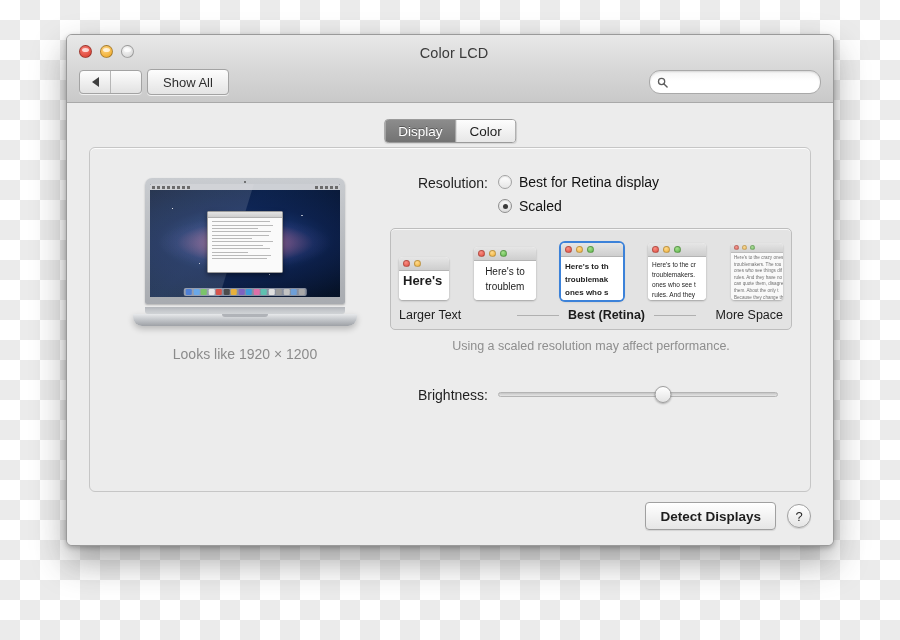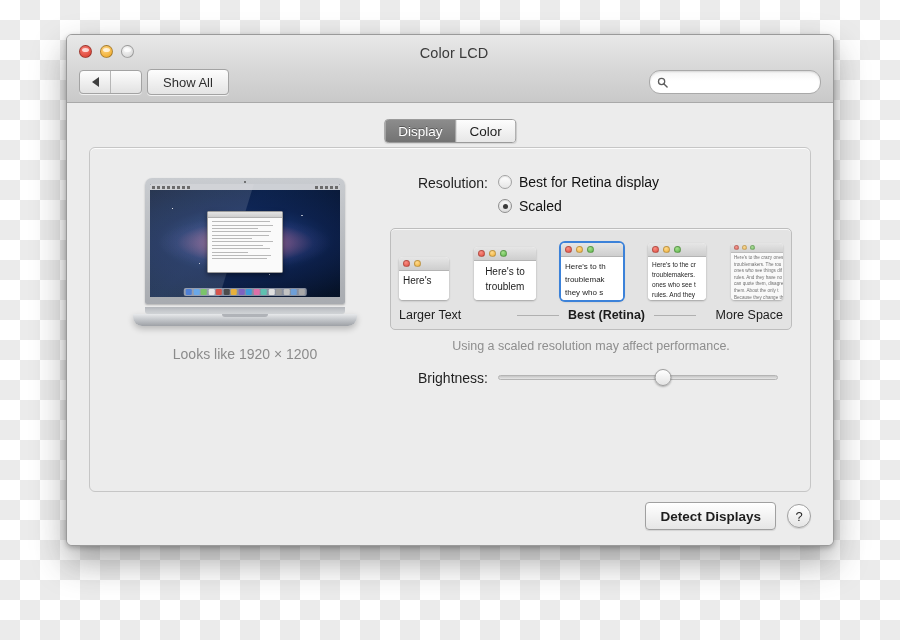--- a/index.html
+++ b/index.html
@@ -266,24 +266,24 @@
   .tl.g{background:radial-gradient(circle at 38% 30%,#a6e08d,#5cb64a);}
   .thumb .tbody{
     background:#fff; padding:3px 4px 0 4px;
     overflow:hidden; color:#1e1e1e;
     font-family:"Liberation Sans",sans-serif;
     white-space:nowrap;
   }
   .thumb .tbody span{ display:block; }
 
   .thumb.t1{ width:50px; }
-  .thumb.t1 .tbody{ height:26px; font-size:10px; line-height:14px; }
+  .thumb.t1 .tbody{ height:26px; font-size:13px; line-height:14px;font-weight:bold; }
   .thumb.t2{ width:62px; }
   .thumb.t2 .tbody{ height:36px; font-size:10px; line-height:15px;text-align:center; }
-  .thumb.t3{ width:62px; }
+  .thumb.t3{ width:62px;font-weight:bold; }
   .thumb.t3 .tbody{ height:40px; font-size:8px; line-height:13px; }
   .thumb.t4{ width:58px; }
   .thumb.t4 .tbody{ height:40px; font-size:6.5px; line-height:10px; }
   .thumb.t5{ width:52px; opacity:0.82; }
   .thumb.t5 .tbar{ padding:2px 3px; gap:3px; }
   .thumb.t5 .tl{ width:5px;height:5px; }
   .thumb.t5 .tbody{ height:45px; font-size:4.6px; line-height:6.6px; padding:2px 3px 0 3px; color:#555; }
 
   .thumb.selected{
     box-shadow:0 0 0 2px #3c82d9, 0 1px 3px rgba(0,0,0,0.35);
@@ -296,21 +296,21 @@
   .tl-mid{ display:flex; align-items:center; gap:9px; flex:1; justify-content:center;padding-left:36px; }
   .rule{ height:1px; background:#b0b0b0; width:42px; }
   .tl-mid b{ font-weight:bold; }
 
   .hint{
     margin-top:9px; text-align:center;
     font-size:12.5px; color:#8e8e8e;
   }
 
   
-  .brightness-row{ display:flex; align-items:center; margin-top:16px; }
+  .brightness-row{ display:flex; align-items:center; margin-top:33px; }
   .slider{ position:relative; width:280px; height:16px; display:flex; align-items:center; }
   .track{
     position:absolute; left:0; right:0; height:5px; border-radius:3px;
     background:linear-gradient(to bottom,#c5c5c5,#e6e6e6);
     border:1px solid #b4b4b4; box-sizing:border-box;
   }
   .knob{
     position:absolute; width:17px;height:17px;border-radius:50%;
     background:linear-gradient(to bottom,#ffffff,#e3e3e3);
     border:1px solid #9d9d9d; box-sizing:border-box;
@@ -507,21 +507,21 @@
 
             <div class="thumb t3 selected">
               <div class="tbar">
                 <span class="tl r"></span>
                 <span class="tl y"></span>
                 <span class="tl g"></span>
               </div>
               <div class="tbody">
                 <span>Here's to th</span>
                 <span>troublemak</span>
-                <span>they who s</span>
+                <span>ones who s</span>
               </div>
             </div>
 
             <div class="thumb t4">
               <div class="tbar">
                 <span class="tl r"></span>
                 <span class="tl y"></span>
                 <span class="tl g"></span>
               </div>
               <div class="tbody">

